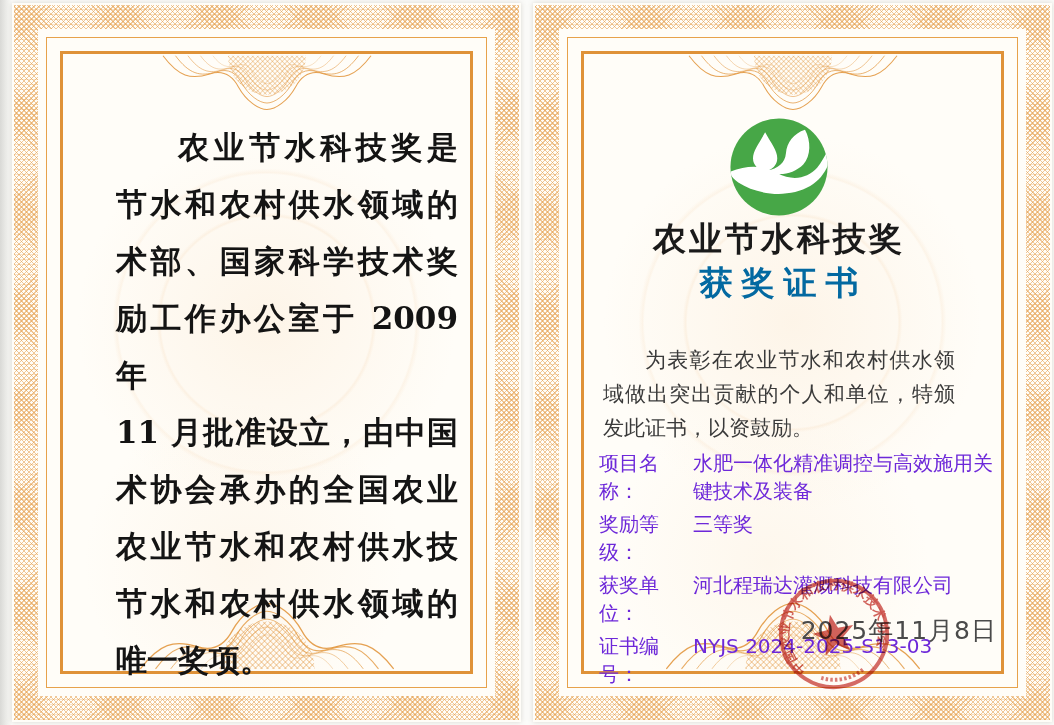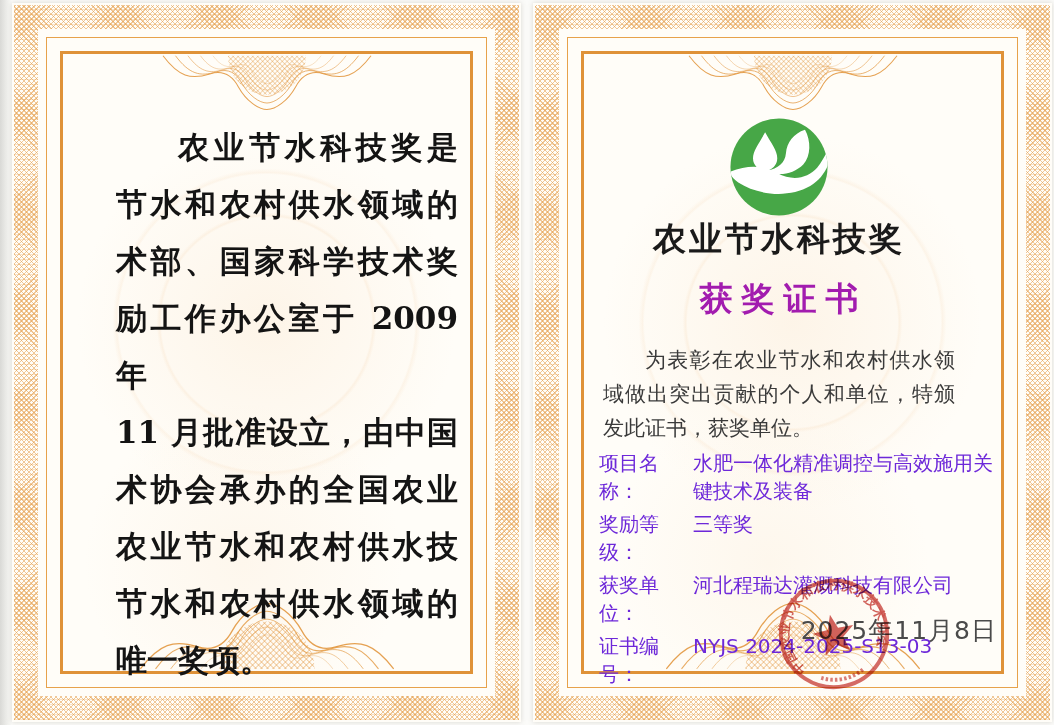--- a/index.html
+++ b/index.html
@@ -58,22 +58,22 @@
   .cert-line.first{text-indent:62px;}
   .cert-line.last{text-align:left;text-align-last:left;}
   
   .rp-content{position:absolute;left:0;top:0;width:492px;}
   .logo-wrap{width:104px;height:104px;margin:112px auto 0;}
   .rp-title{
     text-align:center;
     font-size:33px;font-weight:700;color:#1a1a1a;letter-spacing:3px;line-height:40px;
   }
   .rp-subtitle{
-    margin-top:20px;text-align:center;
-    font-size:33px;font-weight:700;color:#a21caf;letter-spacing:9px;line-height:40px;text-indent:9px;
+    margin-top:4px;text-align:center;
+    font-size:33px;font-weight:700;color:#0369a1;letter-spacing:9px;line-height:40px;text-indent:9px;
   }
   .rp-intro{
     position:absolute;left:70px;top:340px;width:352px;
     font-size:21px;line-height:34px;color:#3a3a3a;
     text-indent:2em;text-align:justify;
   }
   .rp-fields{position:absolute;left:66px;top:446px;width:400px;color:#6d28d9;}
   .field-row{display:flex;align-items:flex-start;margin-bottom:5px;}
   .field-label{flex:0 0 94px;font-size:20px;line-height:28px;}
   .field-value{width:302px;font-size:20px;line-height:28px;}
@@ -165,21 +165,21 @@
           <path fill="#ffffff" d="M44,20 C37,33 30,41 30,50 a14,14 0 0 0 28,0 C58,41 51,33 44,20 Z"></path>
           <path fill="#ffffff" d="M2,66 C26,56 44,59 58,67 C76,77 93,73 104,61 C109,55 113,47 117,40 L119,50 C116,63 108,75 96,82 C72,96 36,93 13,78 C8,74 4,70 2,66 Z"></path>
           <path fill="#ffffff" d="M90,17 C77,21 69,32 68,44 C67,55 59,62 46,64 C58,72 77,68 88,57 C97,47 97,30 90,17 Z"></path>
         </g>
       </svg>
     </div>
     <div class="rp-title">农业节水科技奖</div>
     <div class="rp-subtitle">获奖证书</div>
   </div>
 
-  <div class="rp-intro">为表彰在农业节水和农村供水领域做出突出贡献的个人和单位，特颁发此证书，获奖单位。</div>
+  <div class="rp-intro">为表彰在农业节水和农村供水领域做出突出贡献的个人和单位，特颁发此证书，以资鼓励。</div>
 
   <div class="rp-fields">
     <div class="field-row">
       <div class="field-label">项目名称：</div>
       <div class="field-value">水肥一体化精准调控与高效施用关键技术及装备</div>
     </div>
     <div class="field-row">
       <div class="field-label">奖励等级：</div>
       <div class="field-value">三等奖</div>
     </div>

